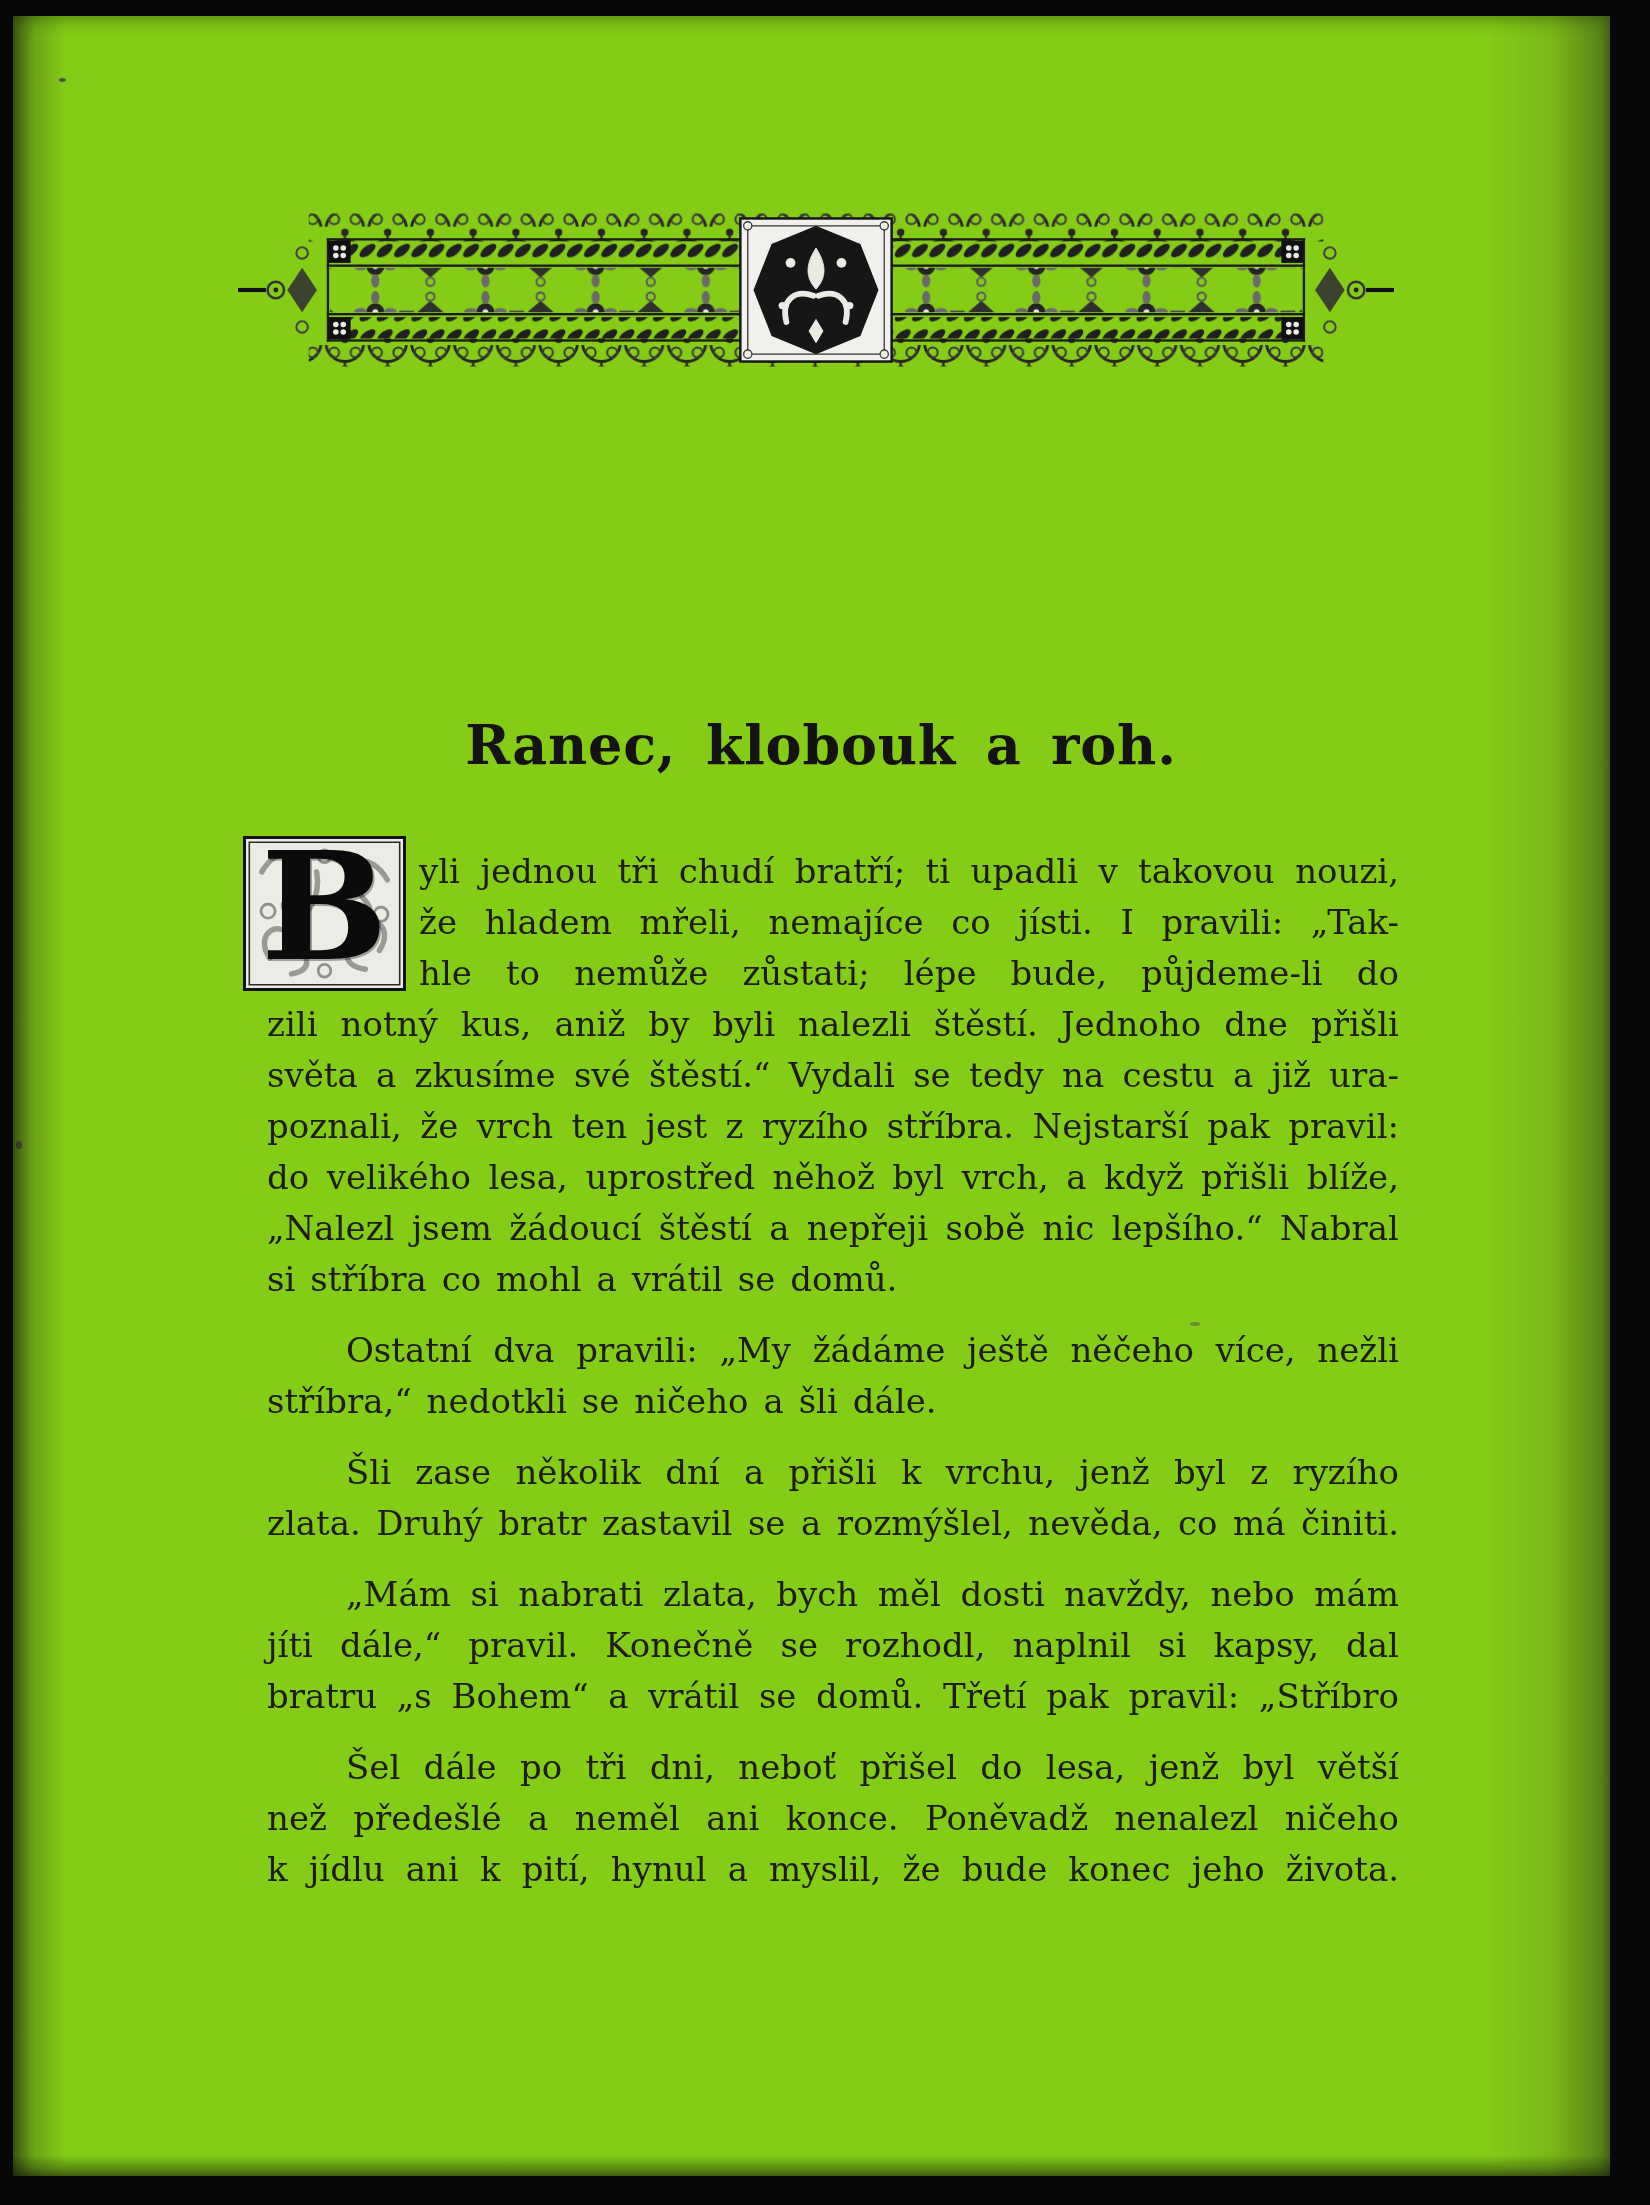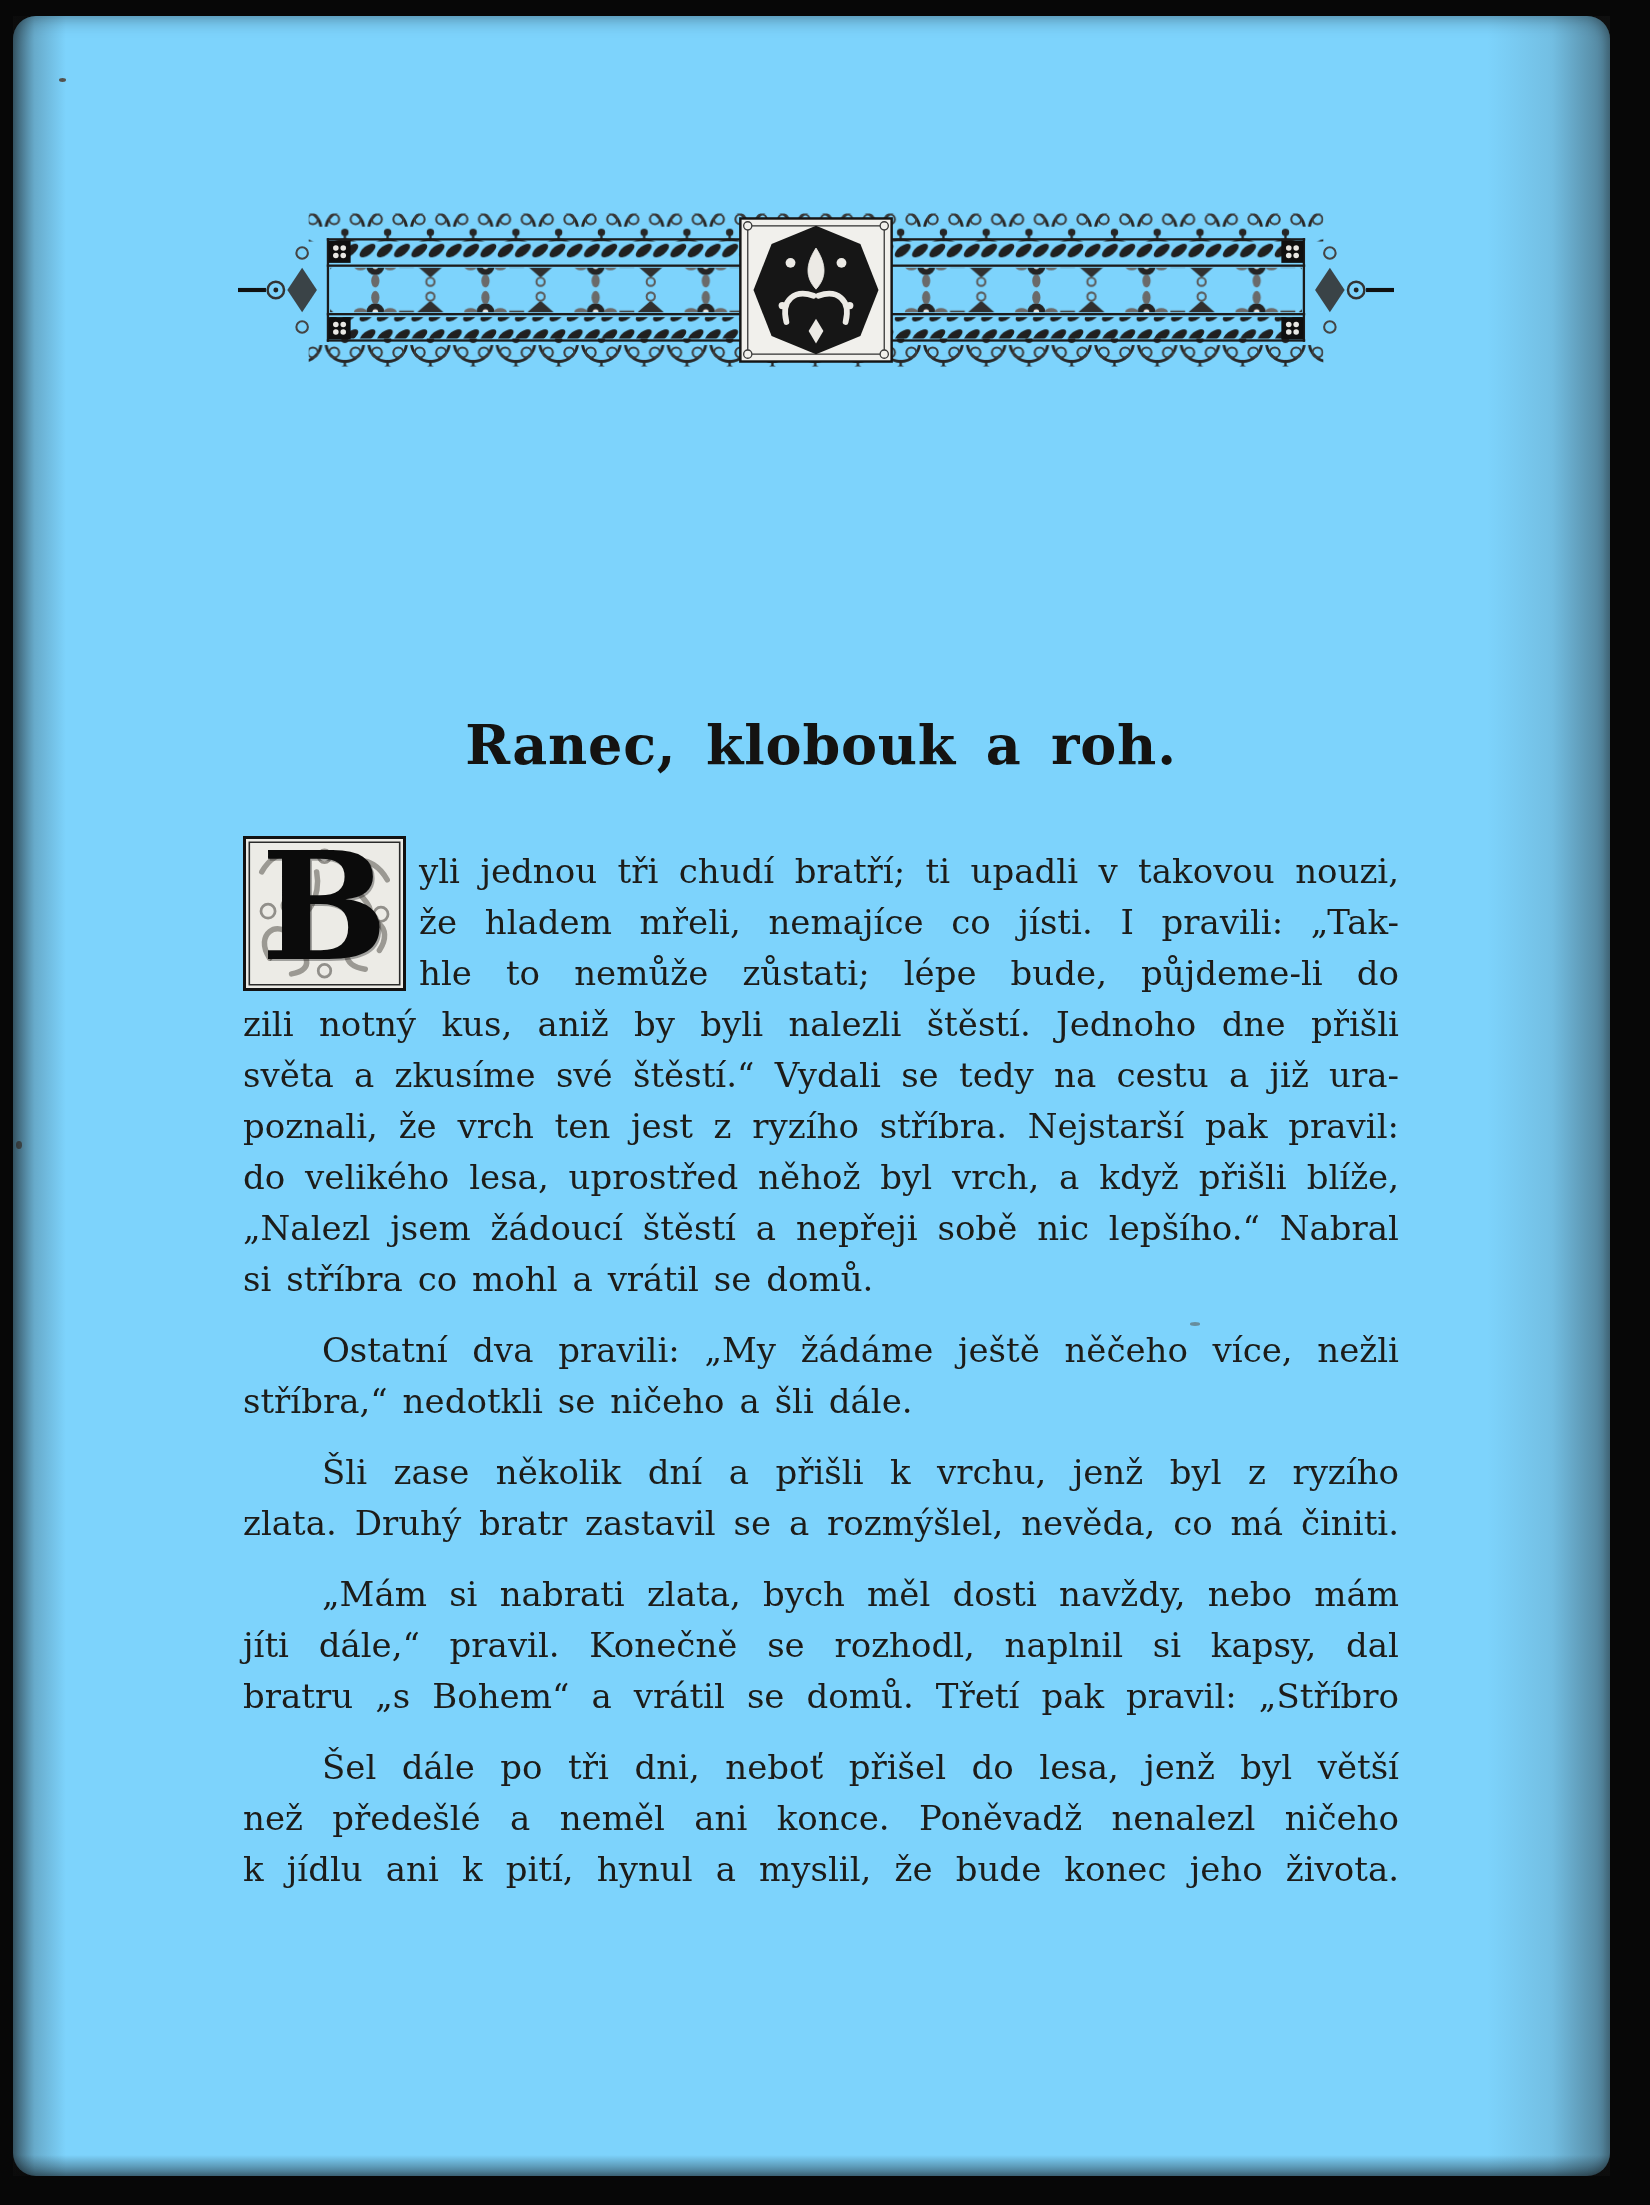--- a/index.html
+++ b/index.html
@@ -1,40 +1,40 @@
 <!DOCTYPE html>
 <html style="font-size:13px"><head>
 <meta charset="utf-8">
 <style>
   html,body{margin:0;padding:0;background:#070707;}
   .stage{position:relative;width:1650px;height:2205px;background:#070707;overflow:hidden;
          font-family:"DejaVu Serif","Liberation Serif",serif;}
   
   .sheet{position:absolute;left:13px;top:16.4px;width:1597px;height:2160px;
-         background:#7dd3fc;
-         box-shadow:inset 0 6.6px 15px rgba(0,0,0,.22), inset -3.3px 0 8.2px rgba(0,0,0,.18);border-radius:23px;}
+         background:#84cc16;
+         box-shadow:inset 0 6.6px 15px rgba(0,0,0,.22), inset -3.3px 0 8.2px rgba(0,0,0,.18);}
   .gutter-shadow{position:absolute;left:0;top:0;bottom:0;width:58px;
          background:linear-gradient(90deg, rgba(15,15,15,.6), rgba(25,25,25,.22) 21.4px, rgba(40,40,40,0) 53px);}
   .right-shade{position:absolute;right:0;top:0;bottom:0;width:123px;
          background:linear-gradient(270deg, rgba(25,25,25,.45), rgba(40,40,40,.12) 58px, rgba(40,40,40,0) 123px);}
   .bottom-shade{position:absolute;left:0;right:0;bottom:0;height:21.4px;
          background:linear-gradient(0deg, rgba(10,10,10,.5), rgba(10,10,10,0));}
   .speck{position:absolute;border-radius:50%;background:#55534e;}
 
   
   .ornament{position:absolute;left:225px;top:181px;width:1156px;height:186px;}
 
   
   .title{position:absolute;left:230px;top:697px;width:1156px;text-align:center;
          font-size:54px;font-weight:bold;color:#141311;letter-spacing:0.8px;word-spacing:10px;}
 
   
   .body-text{position:absolute;left:230px;top:830px;width:1156px;
          font-size:34px;line-height:51px;color:#1d1c19;word-spacing:4.1px;}
-  .line{height:51px;white-space:nowrap;}
+  .line{height:51px;white-space:nowrap;padding-left:24px;}
   .just{text-align:justify;text-align-last:justify;white-space:normal;}
   .end{text-align:center;text-align-last:left;}
   .ind{text-indent:79px;margin-top:20px;}
 
   
   .dropcap-box{float:left;width:163px;height:155px;margin:-10px 13px 1.6px 0;position:relative;
          background:#ecebe6;border:3.3px solid #121212;box-sizing:border-box;
          box-shadow:inset 0 0 0 2.5px #ecebe6, inset 0 0 0 4.1px #2a2a2a;}
   .dropcap-foliage{position:absolute;inset:0;width:100%;height:100%;}
   .dropcap-letter{position:absolute;left:0;top:-23px;width:100%;text-align:center;

